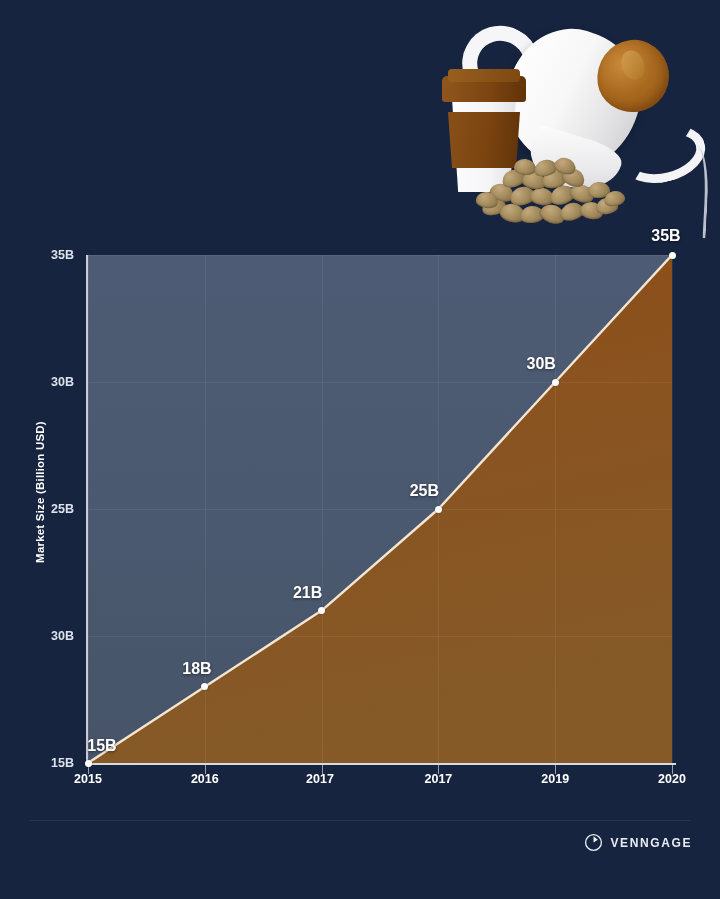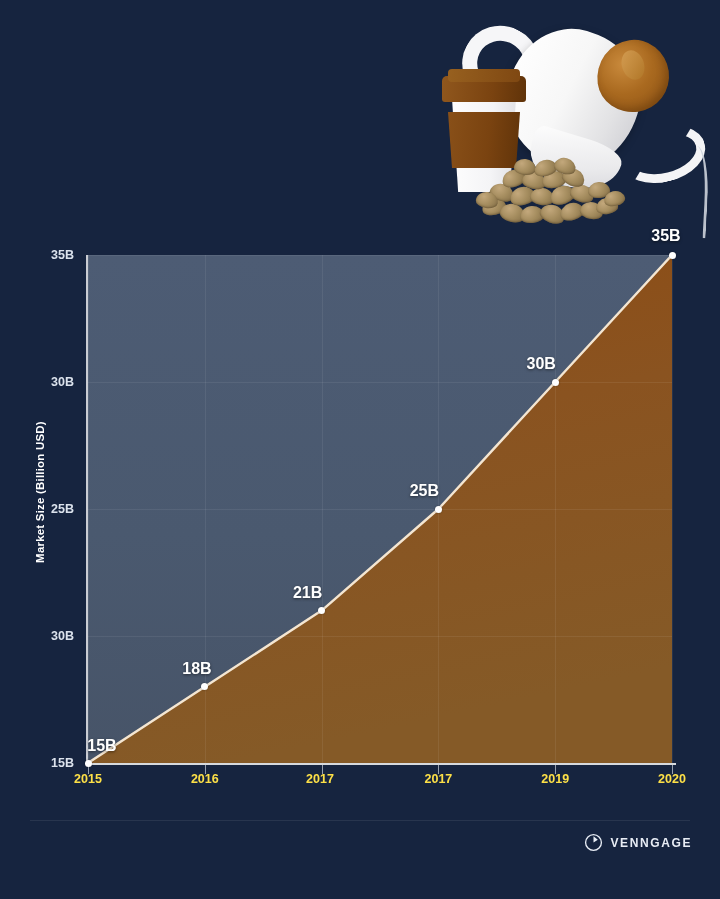--- a/index.html
+++ b/index.html
@@ -206,21 +206,21 @@
     transform:translateY(-50%);
   }
   .x-tick-label {
     position:absolute;
     top:536px;
     width:70px;
     margin-left:-35px;
     text-align:center;
     font-size:12.5px;
     font-weight:bold;
-    color:#fde047;
+    color:#ffffff;
   }
   .x-tick-mark {
     position:absolute;
     top:529px;
     width:1px; height:9px;
     background:#97a0ae;
   }
   #area-svg { position:absolute; left:0; top:0; width:584px; height:508px; display:block; }
   .point-dot {
     position:absolute;

